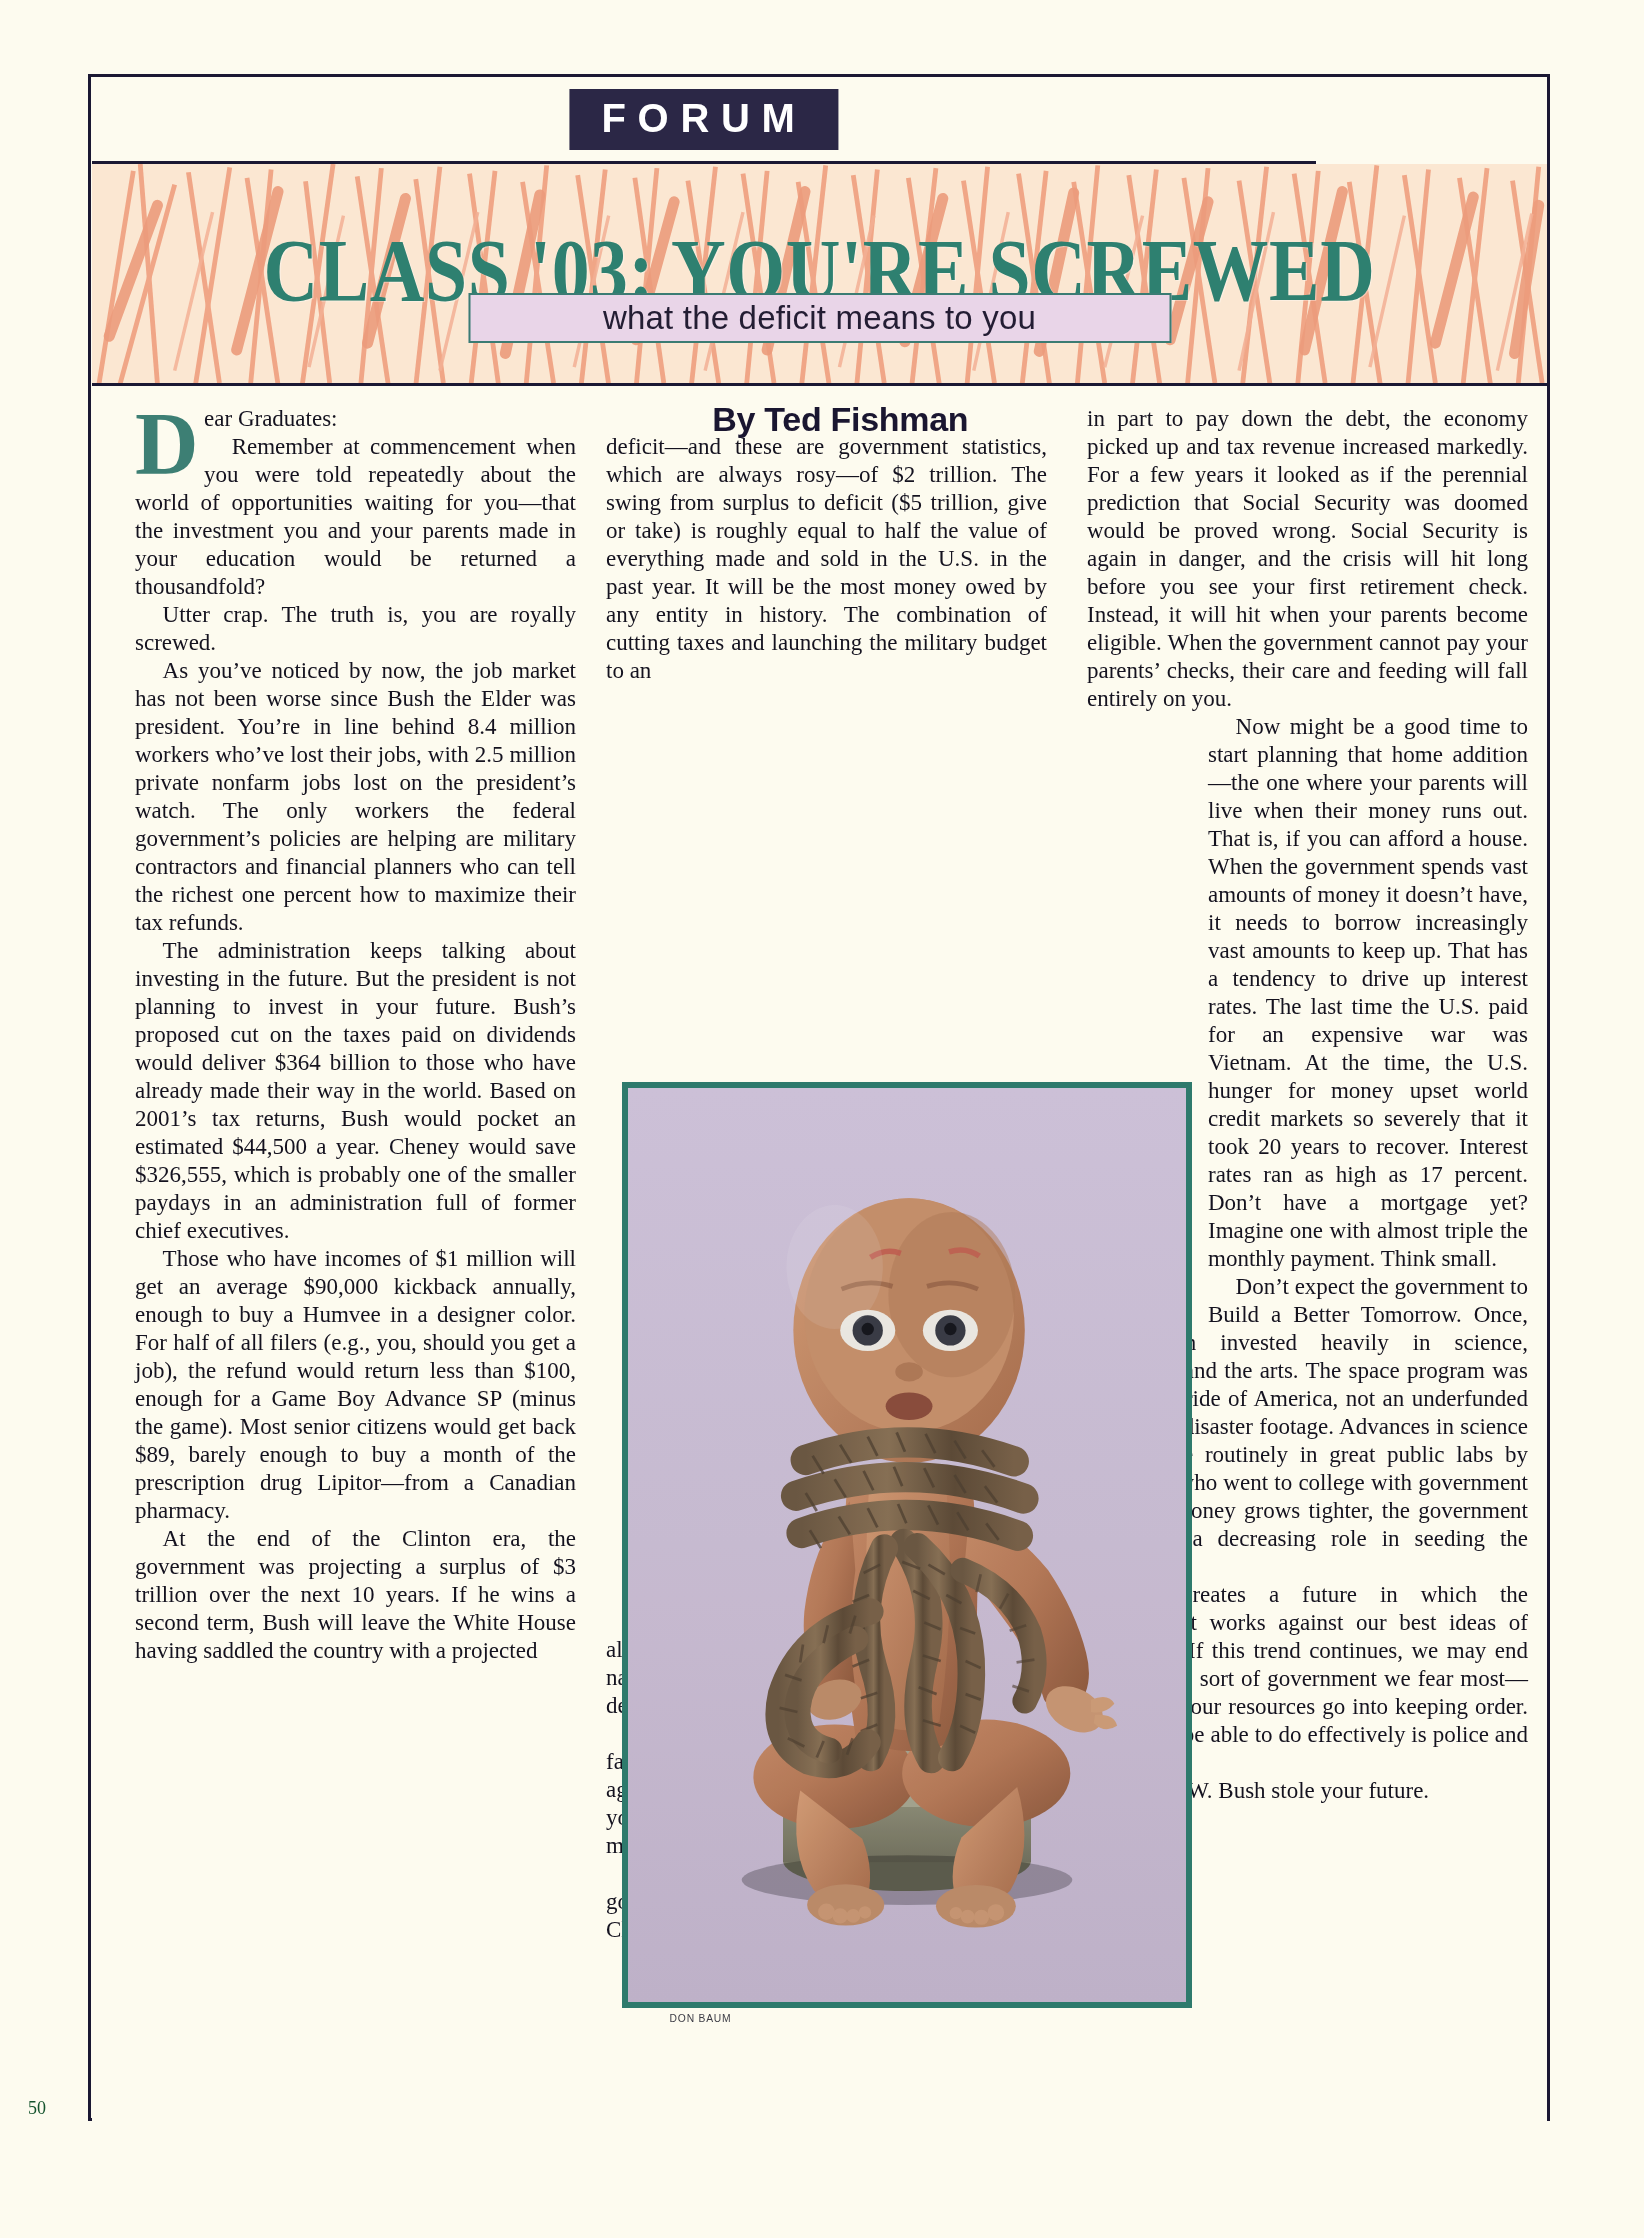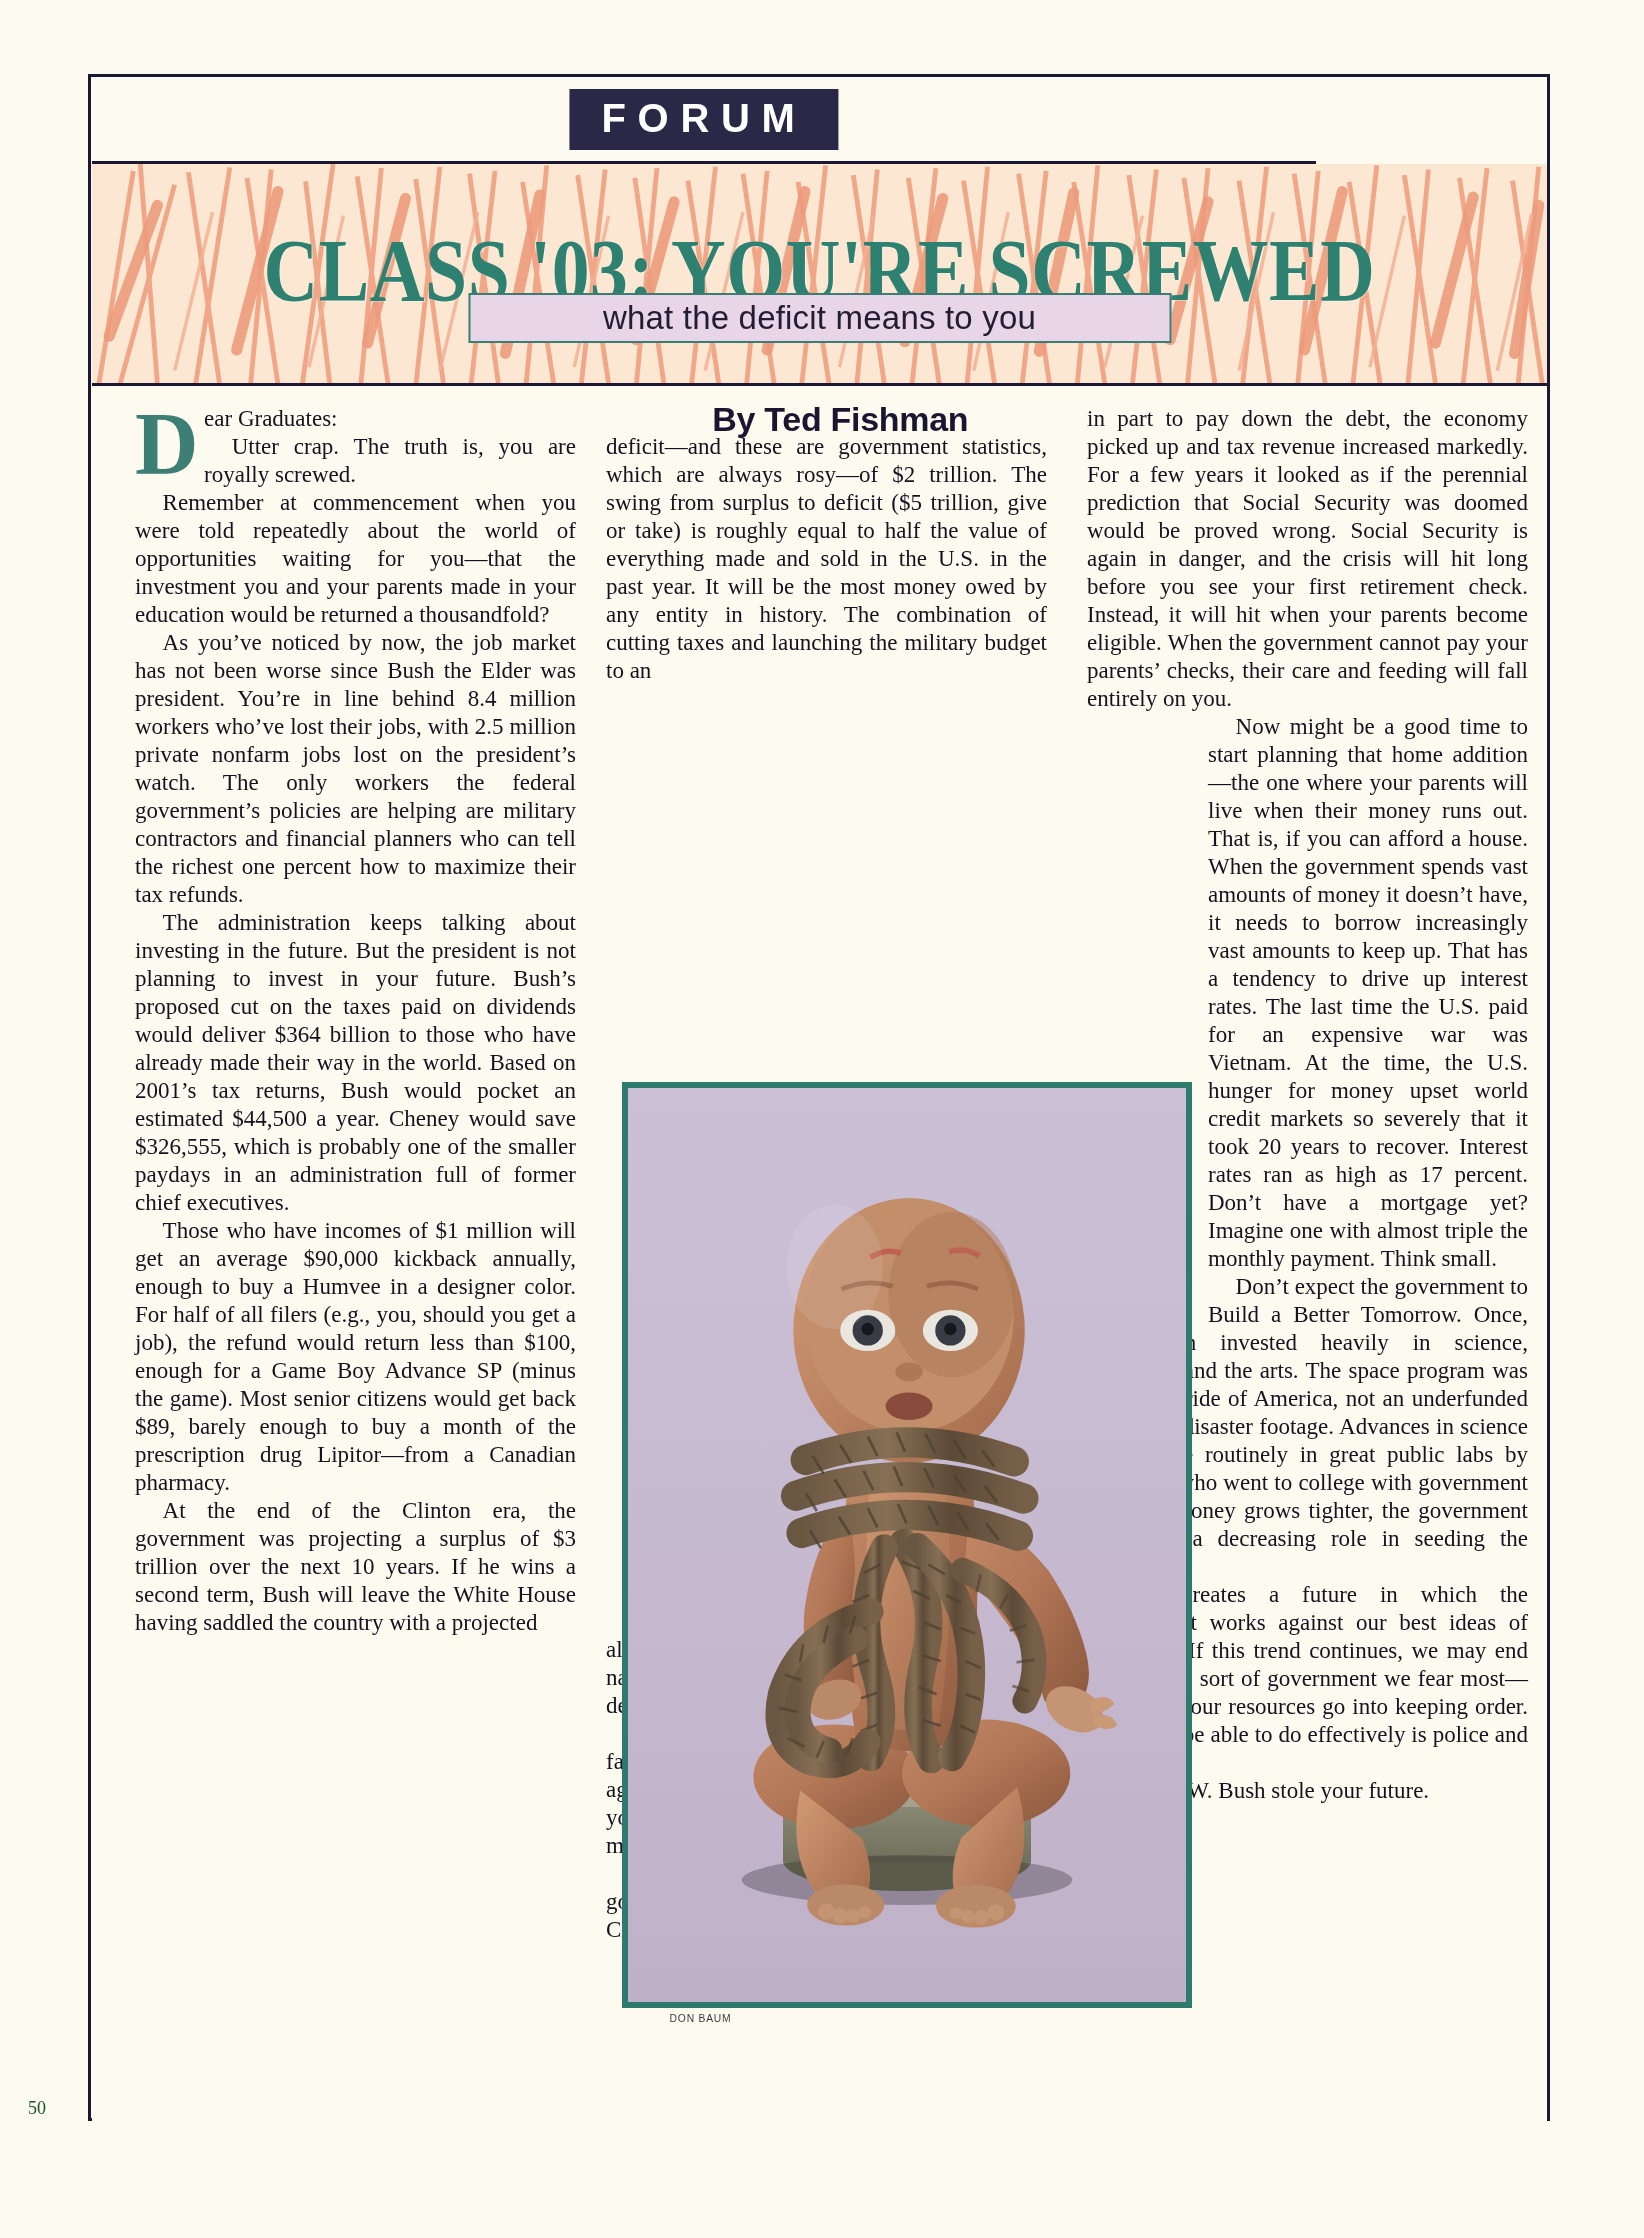--- a/index.html
+++ b/index.html
@@ -314,22 +314,22 @@
     </div>
     <div class="deck-box">
       <span>what the deficit means to you</span>
     </div>
   </div>
 
   <div class="body-area">
 
     <div class="col" id="col1">
       <p class="noindent"><span class="dropcap">D</span><span>ear Graduates:</span></p>
+      <p>Remember at commencement when you were told repeatedly about the world of opportunities waiting for you—that the investment you and your parents made in your education would be returned a thousandfold?</p>
       <p>Utter crap. The truth is, you are royally screwed.</p>
-      <p>Remember at commencement when you were told repeatedly about the world of opportunities waiting for you—that the investment you and your parents made in your education would be returned a thousandfold?</p>
       <p>As you’ve noticed by now, the job market has not been worse since Bush the Elder was president. You’re in line behind 8.4 million workers who’ve lost their jobs, with 2.5 million private nonfarm jobs lost on the president’s watch. The only workers the federal government’s policies are helping are military contractors and financial planners who can tell the richest one percent how to maximize their tax refunds.</p>
       <p>The administration keeps talking about investing in the future. But the president is not planning to invest in your future. Bush’s proposed cut on the taxes paid on dividends would deliver $364 billion to those who have already made their way in the world. Based on 2001’s tax returns, Bush would pocket an estimated $44,500 a year. Cheney would save $326,555, which is probably one of the smaller paydays in an administration full of former chief executives.</p>
       <p>Those who have incomes of $1 million will get an average $90,000 kickback annually, enough to buy a Humvee in a designer color. For half of all filers (e.g., you, should you get a job), the refund would return less than $100, enough for a Game Boy Advance SP (minus the game). Most senior citizens would get back $89, barely enough to buy a month of the prescription drug Lipitor—from a Canadian pharmacy.</p>
       <p>At the end of the Clinton era, the government was projecting a surplus of $3 trillion over the next 10 years. If he wins a second term, Bush will leave the White House having saddled the country with a projected</p>
     </div>
 
     <div class="col" id="col2">
       <p class="byline">By Ted Fishman</p>
       <p class="noindent">deficit—and these are government statistics, which are always rosy—of $2 trillion. The swing from surplus to deficit ($5 trillion, give or take) is roughly equal to half the value of everything made and sold in the U.S. in the past year. It will be the most money owed by any entity in history. The combination of cutting taxes and launching the military budget to an</p>
       <div class="col2-pad"></div>

